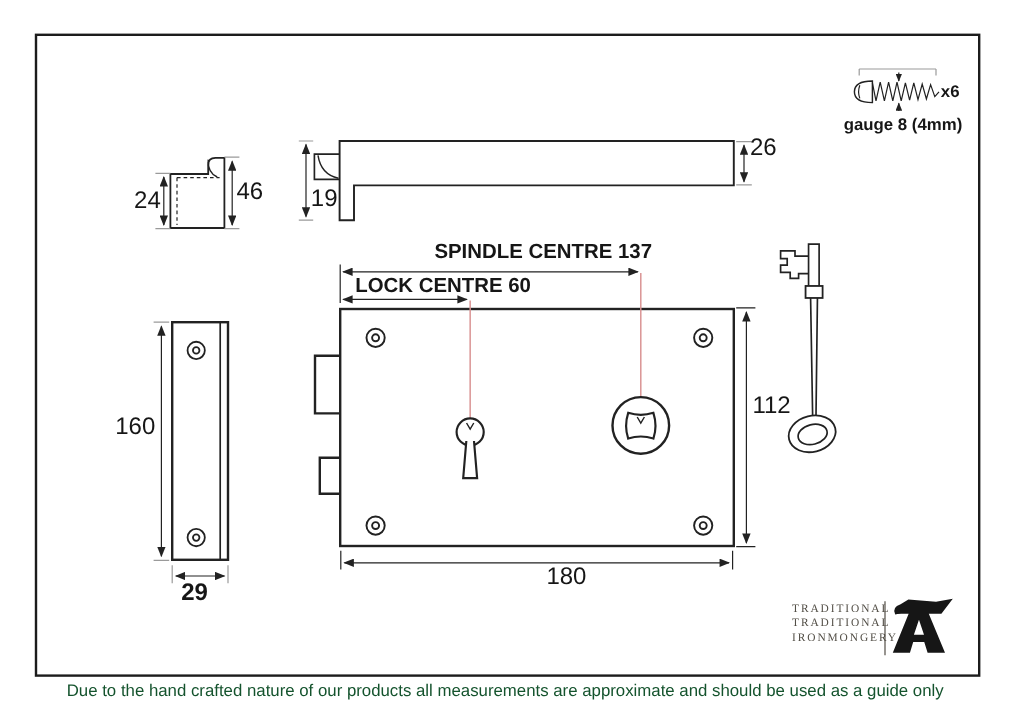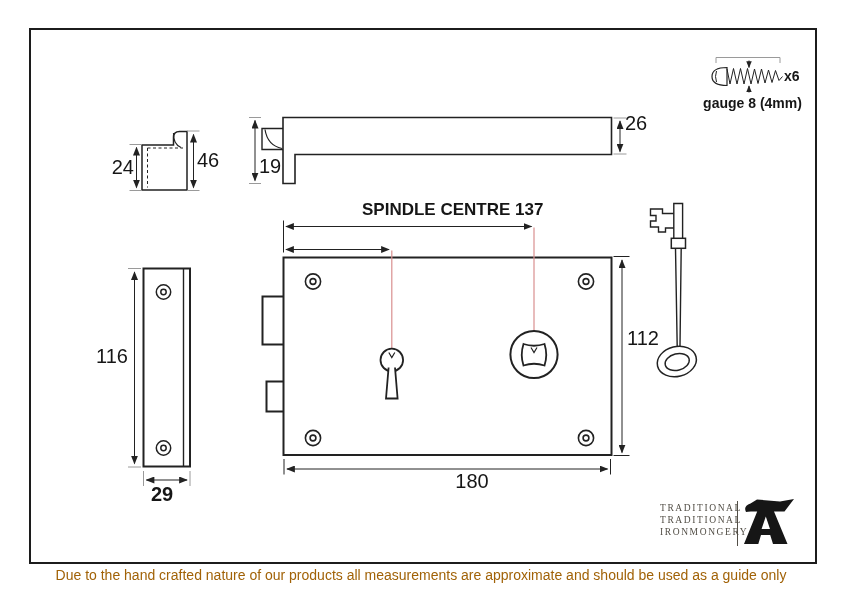--- a/index.html
+++ b/index.html
@@ -5,21 +5,21 @@
   html,body{margin:0;padding:0;background:#fff;}
   .canvas{position:relative;width:842px;height:596px;background:#fff;overflow:hidden;
           font-family:"Liberation Sans",sans-serif;color:#111;}
   .frame{position:absolute;left:29px;top:28px;width:784px;height:532px;border:2px solid #1c1c1c;}
   .lbl{position:absolute;white-space:nowrap;color:#161616;}
   .title{left:40px;top:31px;font-size:22px;font-weight:600;letter-spacing:.2px;}
   .dim{font-size:20px;font-weight:400;}
   .centre-lbl{font-size:17px;font-weight:600;}
   .screw-lbl{font-size:14px;font-weight:600;}
   .logo-line{font-family:"Liberation Serif",serif;font-size:9.5px;letter-spacing:1.6px;color:#524e46;}
-  .disclaimer{left:0;top:567px;width:842px;text-align:center;font-size:14px;color:#a16207;}
+  .disclaimer{left:0;top:567px;width:842px;text-align:center;font-size:14px;color:#14532d;}
   svg{position:absolute;left:0;top:0;}
   .ln{stroke:#222;fill:none;}
   .tick{stroke:#9a9a9a;stroke-width:1;fill:none;}
   .guide{stroke:#d99090;stroke-width:1.2;fill:none;}
 </style>
 </head>
 <body>
 
 <div class="canvas">
 
@@ -133,22 +133,23 @@
 
   <div class="lbl screw-lbl" style="left:784px;top:68px;">x6</div>
   <div class="lbl screw-lbl" style="left:690px;top:95px;width:125px;text-align:center;">gauge 8 (4mm)</div>
 
   <div class="lbl dim" style="left:106px;top:156px;width:28px;text-align:right;">24</div>
   <div class="lbl dim" style="left:197px;top:149px;">46</div>
   <div class="lbl dim" style="left:259px;top:155px;">19</div>
   <div class="lbl dim" style="left:625px;top:112px;">26</div>
 
   <div class="lbl centre-lbl" style="left:330px;top:200px;width:180px;text-align:center;margin-left:32px;">SPINDLE CENTRE 137</div>
+  <div class="lbl centre-lbl" style="left:296px;top:228px;">LOCK CENTRE 60</div>
 
-  <div class="lbl dim" style="left:96px;top:345px;width:32px;text-align:right;">116</div>
+  <div class="lbl dim" style="left:96px;top:345px;width:32px;text-align:right;">160</div>
   <div class="lbl dim" style="left:151px;top:483px;font-weight:bold;">29</div>
   <div class="lbl dim" style="left:627px;top:327px;">112</div>
   <div class="lbl dim" style="left:454px;top:470px;width:36px;text-align:center;">180</div>
 
   <div class="lbl logo-line" style="left:660px;top:503px;">TRADITIONAL</div>
   <div class="lbl logo-line" style="left:660px;top:515px;">TRADITIONAL</div>
   <div class="lbl logo-line" style="left:660px;top:527px;">IRONMONGERY</div>
 
   <div class="lbl disclaimer">Due to the hand crafted nature of our products all measurements are approximate and should be used as a guide only</div>
 </div>

